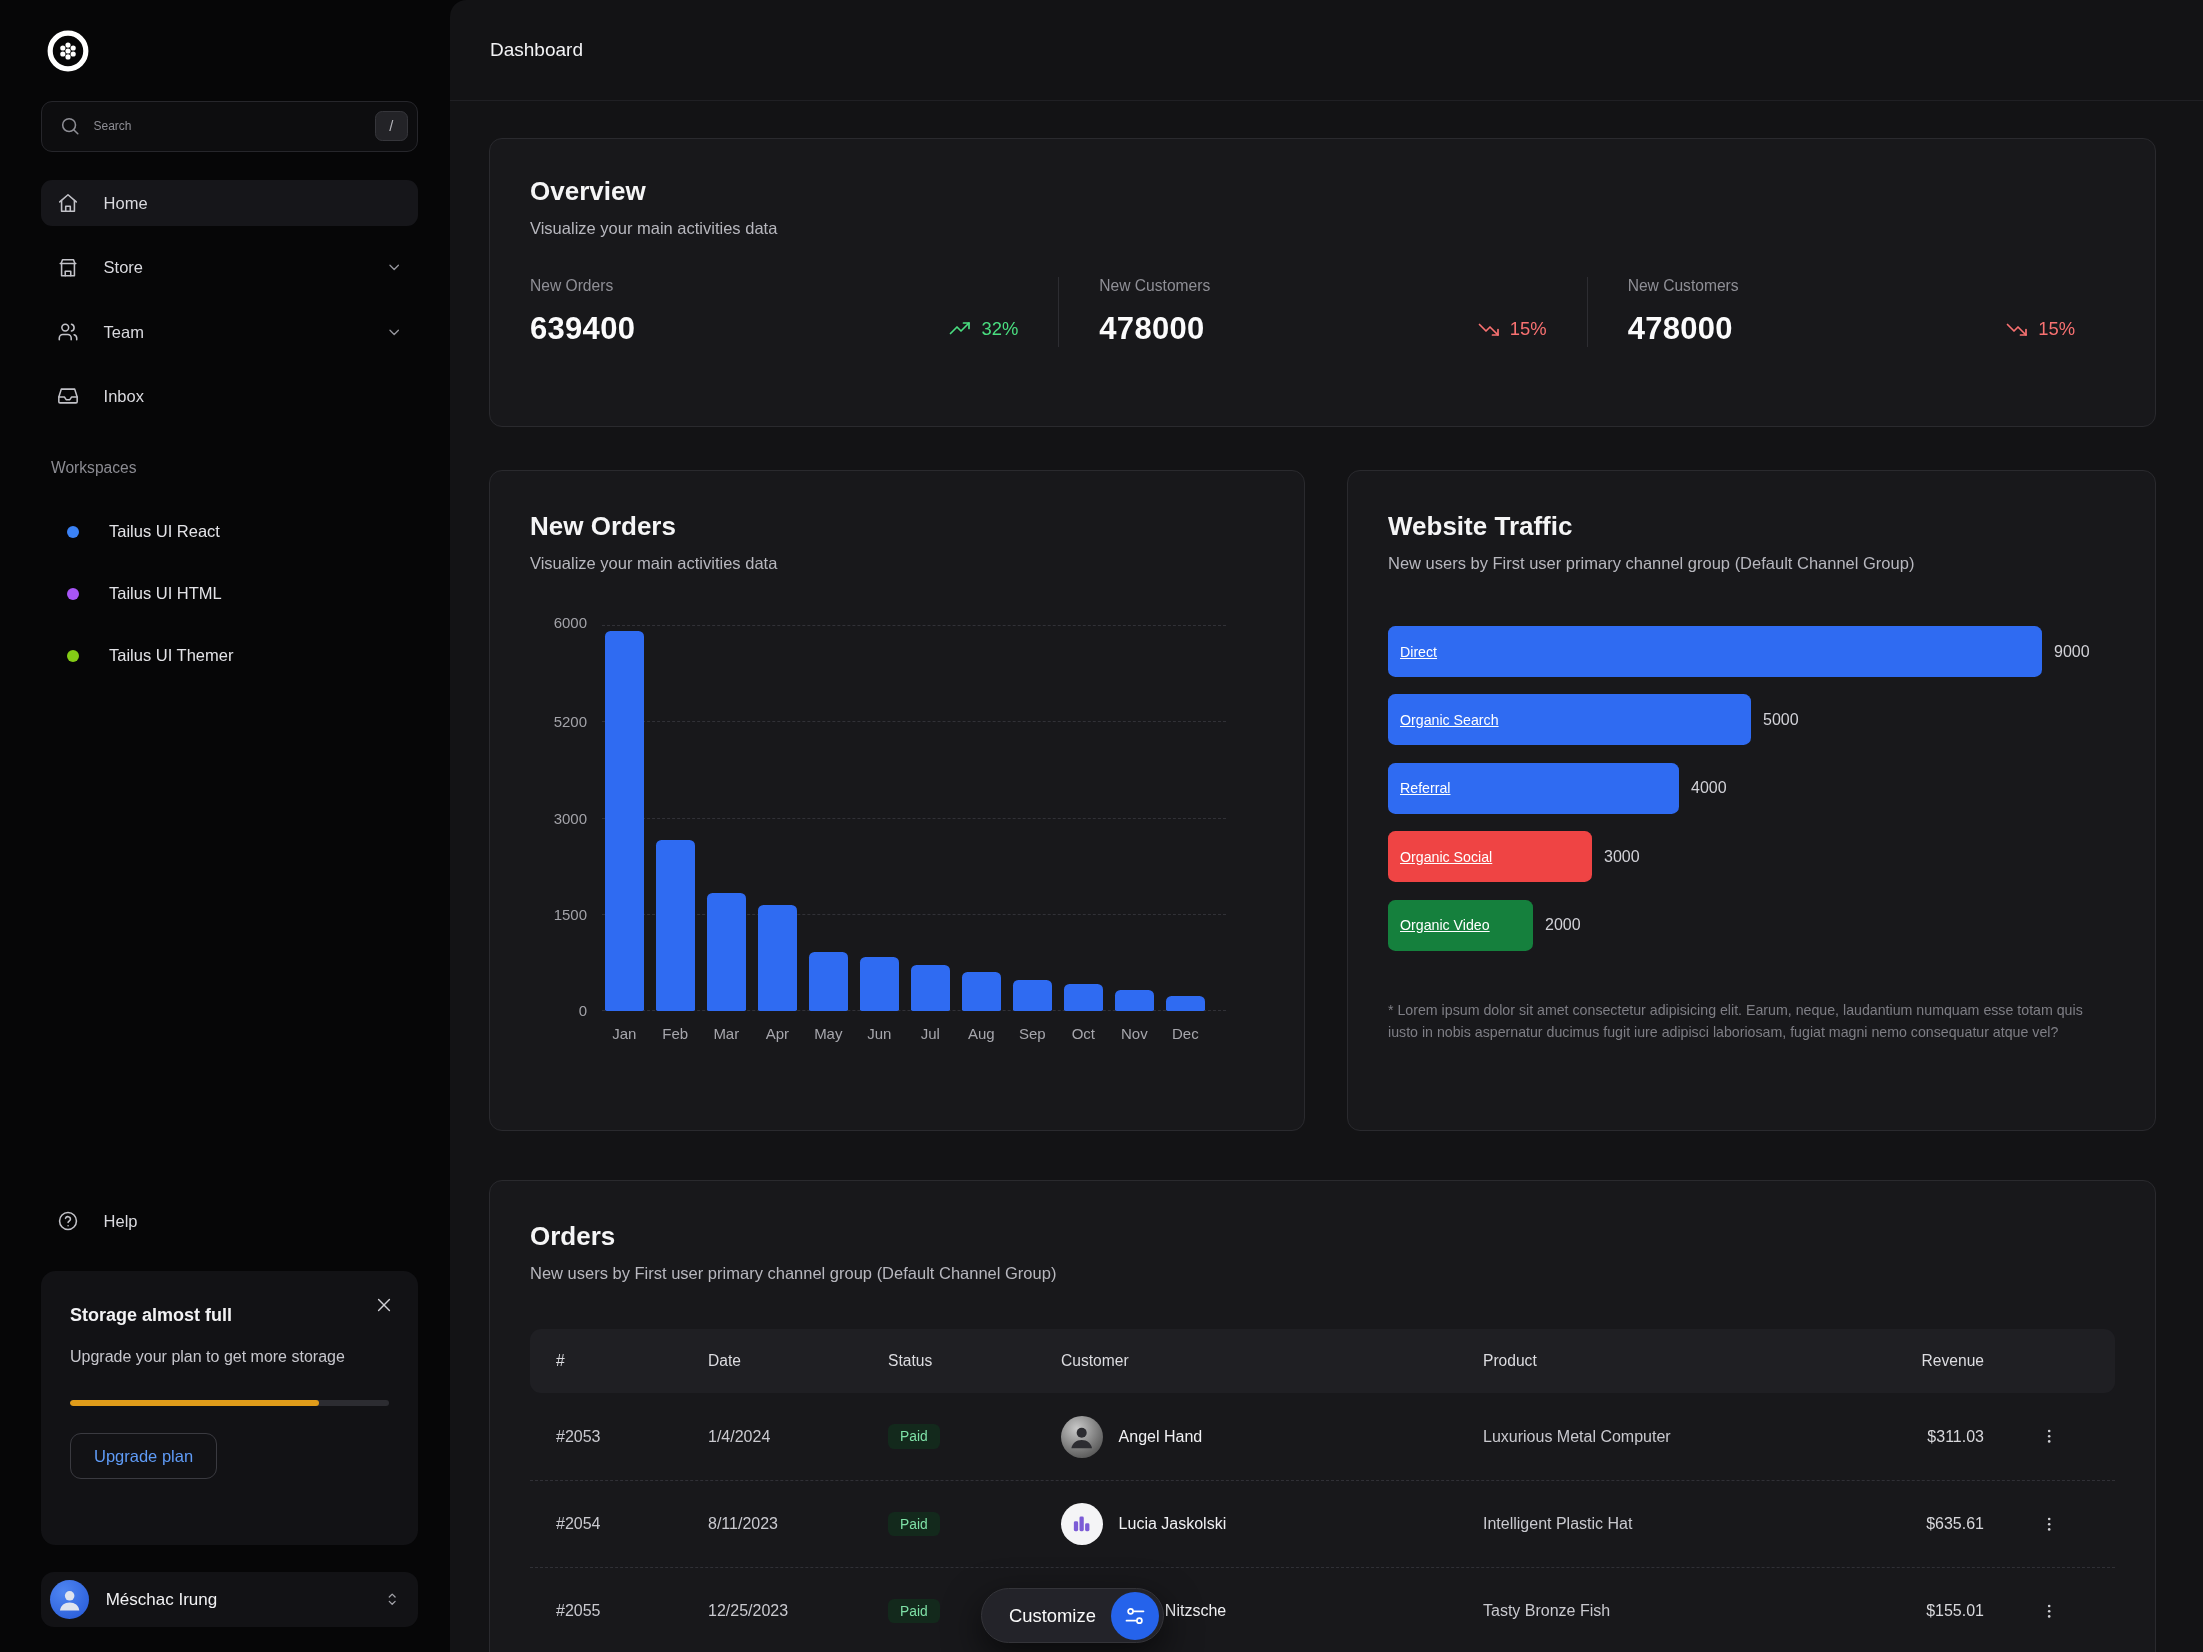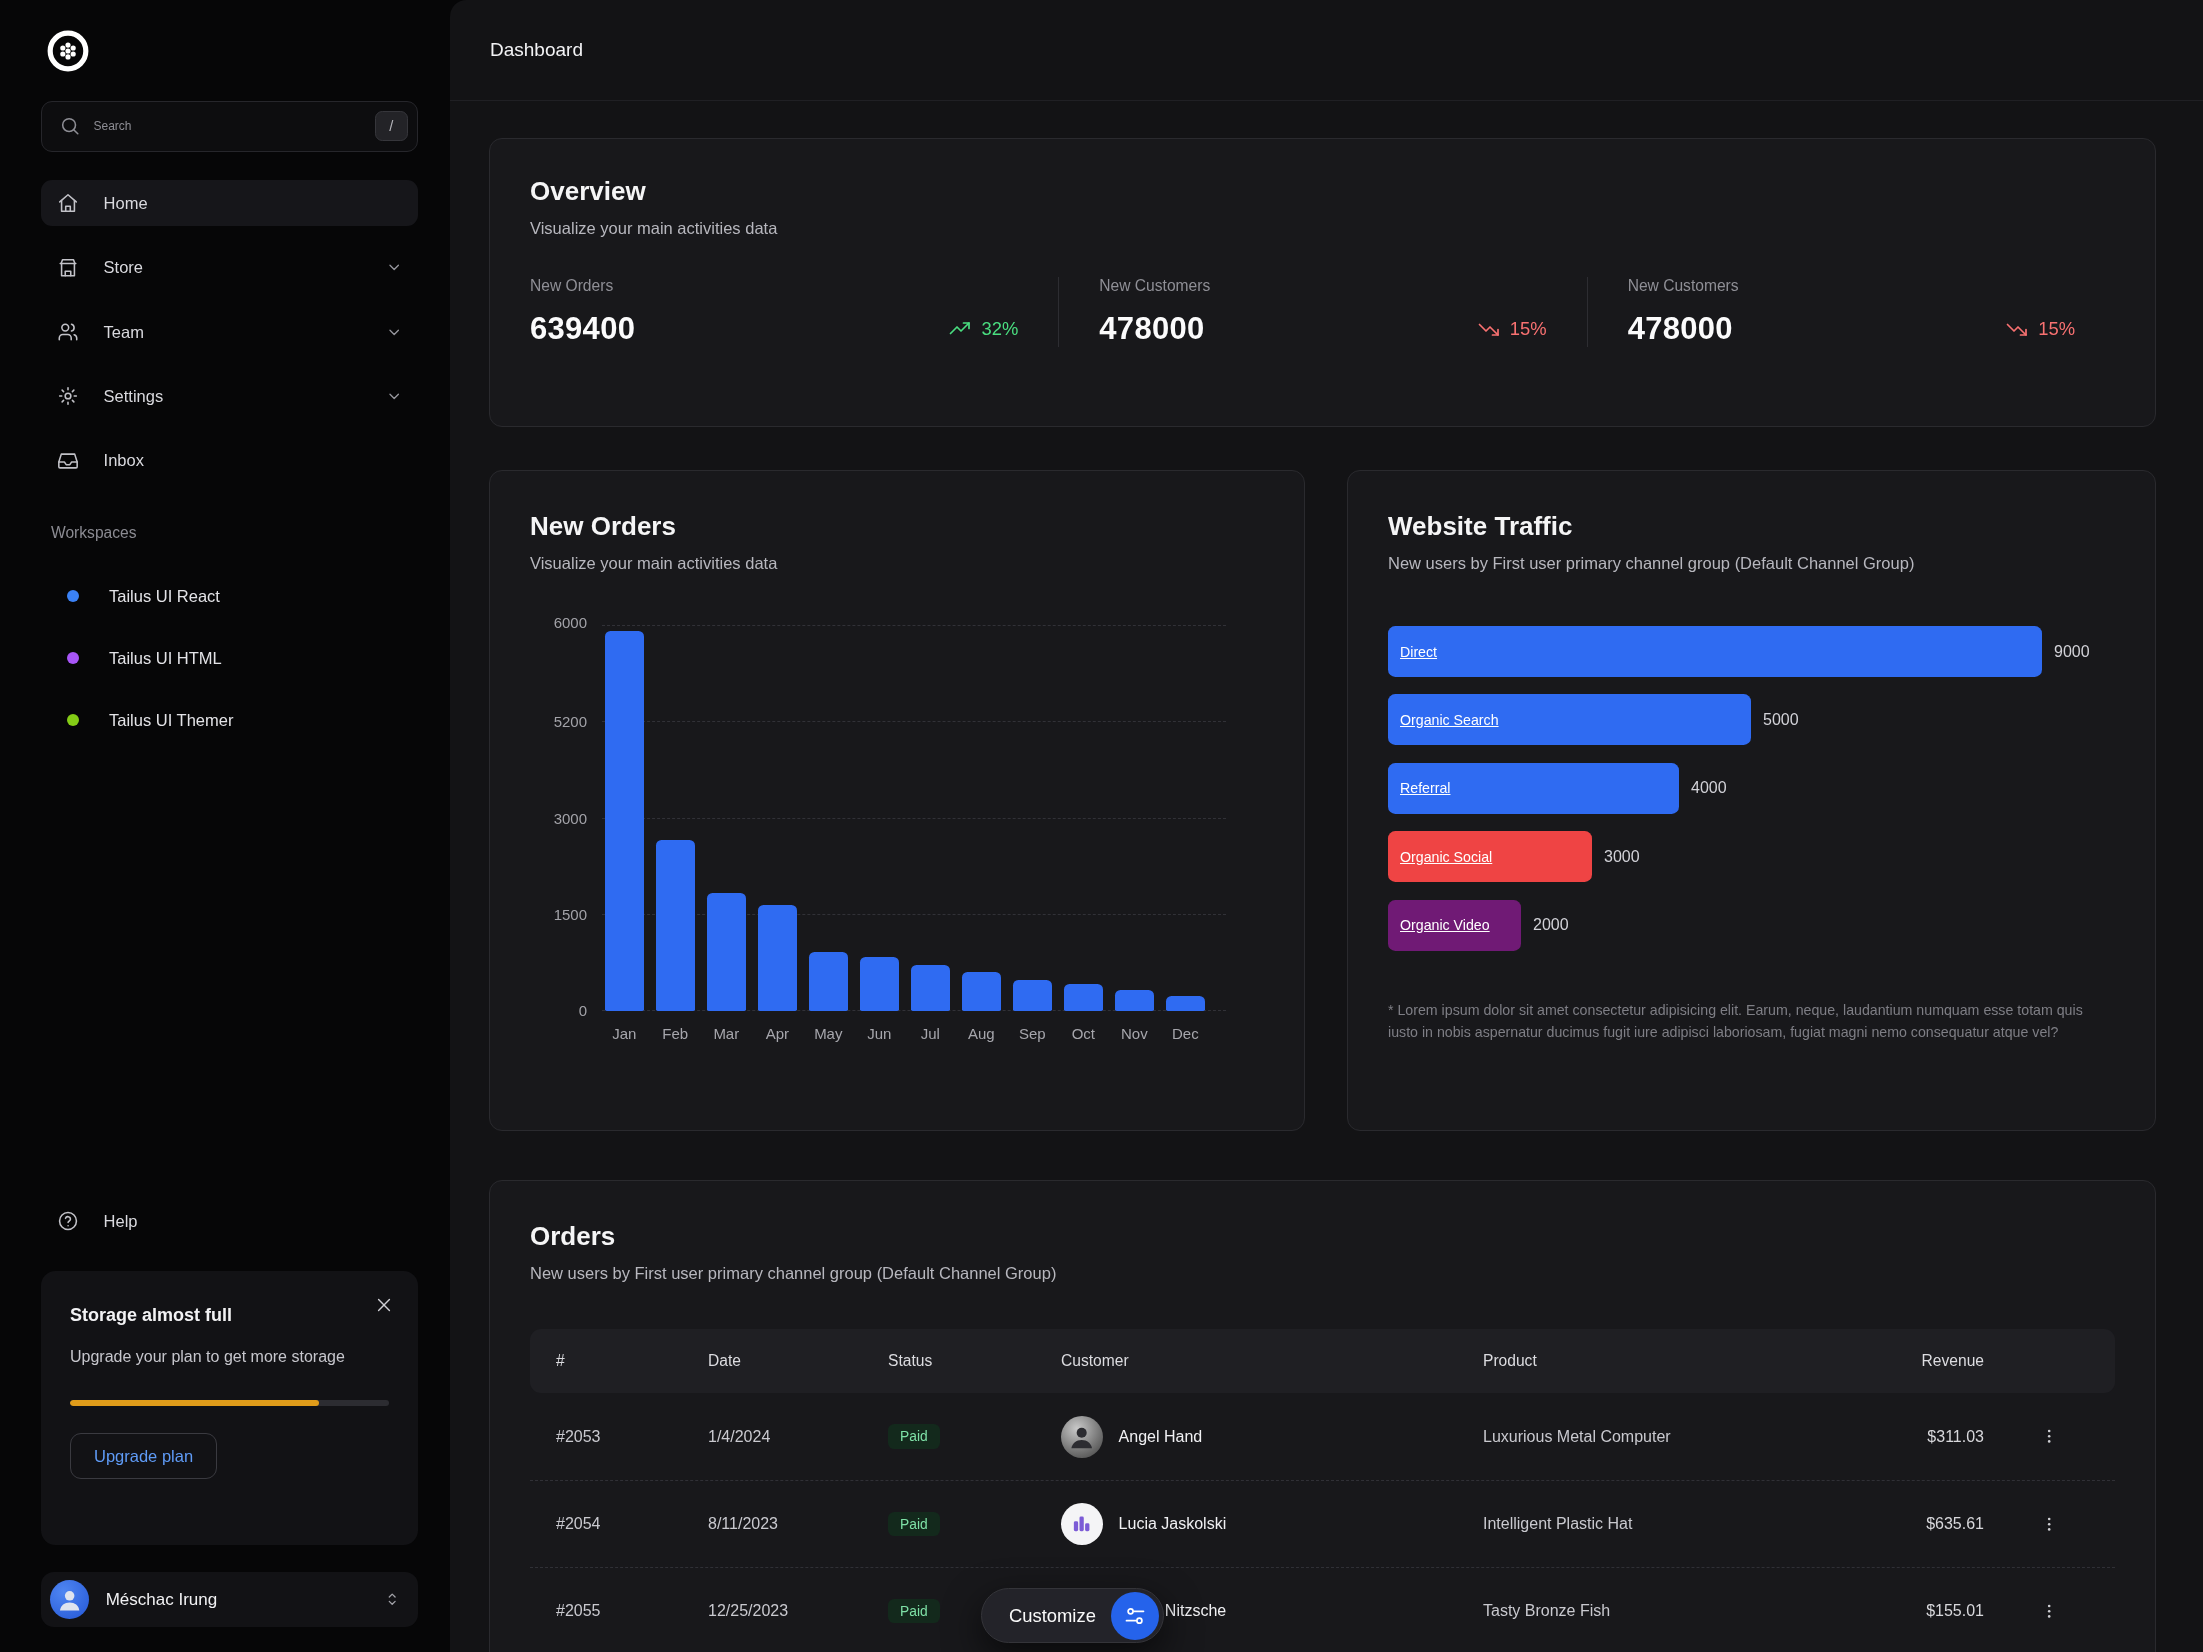--- a/index.html
+++ b/index.html
@@ -196,34 +196,20 @@
           <span>Team</span>
           <span class="icon chev sm">
             <svg viewBox="0 0 24 24" fill="none" stroke="currentColor" stroke-width="1.7" stroke-linecap="round" stroke-linejoin="round">
               <path d="m6.5 9.5 5.5 5.5 5.5-5.5"></path>
             </svg>
           </span>
         </div>
         <div class="nav-item">
           <span class="icon ">
             <svg viewBox="0 0 24 24" fill="none" stroke="currentColor" stroke-width="1.7" stroke-linecap="round" stroke-linejoin="round">
-              <circle cx="12" cy="12" r="3.1"></circle>
-              <path d="M12 2.9v2.3M12 18.8v2.3M2.9 12h2.3M18.8 12h2.3M5.6 5.6l1.6 1.6M16.8 16.8l1.6 1.6M18.4 5.6l-1.6 1.6M7.2 16.8l-1.6 1.6"></path>
-            </svg>
-          </span>
-          <span>Settings</span>
-          <span class="icon chev sm">
-            <svg viewBox="0 0 24 24" fill="none" stroke="currentColor" stroke-width="1.7" stroke-linecap="round" stroke-linejoin="round">
-              <path d="m6.5 9.5 5.5 5.5 5.5-5.5"></path>
-            </svg>
-          </span>
-        </div>
-        <div class="nav-item">
-          <span class="icon ">
-            <svg viewBox="0 0 24 24" fill="none" stroke="currentColor" stroke-width="1.7" stroke-linecap="round" stroke-linejoin="round">
               <path d="M4.7 4.5h14.6L22 13v5.2a1.3 1.3 0 0 1-1.3 1.3H3.3A1.3 1.3 0 0 1 2 18.2V13z"></path>
               <path d="M2 13h6l2 3h4l2-3h6"></path>
             </svg>
           </span>
           <span>Inbox</span>
         </div>
       </nav>
 
     <div class="ws-label">Workspaces</div>
     <div class="ws-list" id="ws">
@@ -416,21 +402,21 @@
                 </div>
                 <span class="t-val">4000</span>
               </div>
               <div class="traffic-row">
                 <div class="t-bar" style="width:204px;background:#ef4444">
                   <span>Organic Social</span>
                 </div>
                 <span class="t-val">3000</span>
               </div>
               <div class="traffic-row">
-                <div class="t-bar" style="width:133px;background:#701a75">
+                <div class="t-bar" style="width:145px;background:#15803d">
                   <span>Organic Video</span>
                 </div>
                 <span class="t-val">2000</span>
               </div>
             </div>
           <div class="footnote">* Lorem ipsum dolor sit amet consectetur adipisicing elit. Earum, neque, laudantium numquam esse totam quis iusto in nobis aspernatur ducimus fugit iure adipisci laboriosam, fugiat magni nemo consequatur atque vel?</div>
         </section>
       </div>
 
       <section class="card orders-card">

